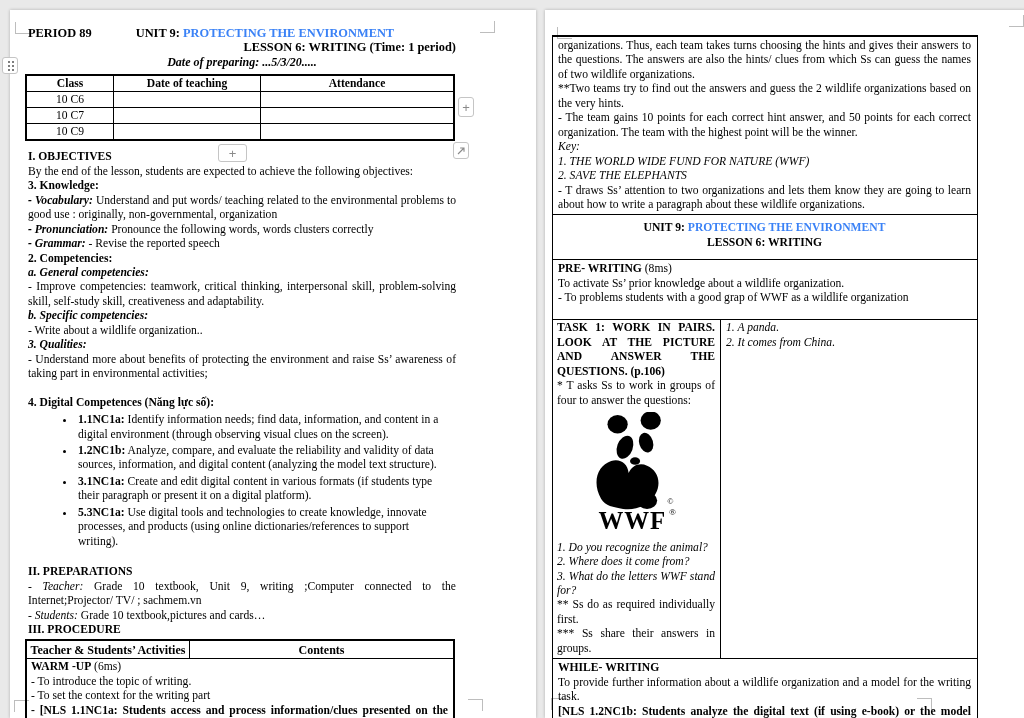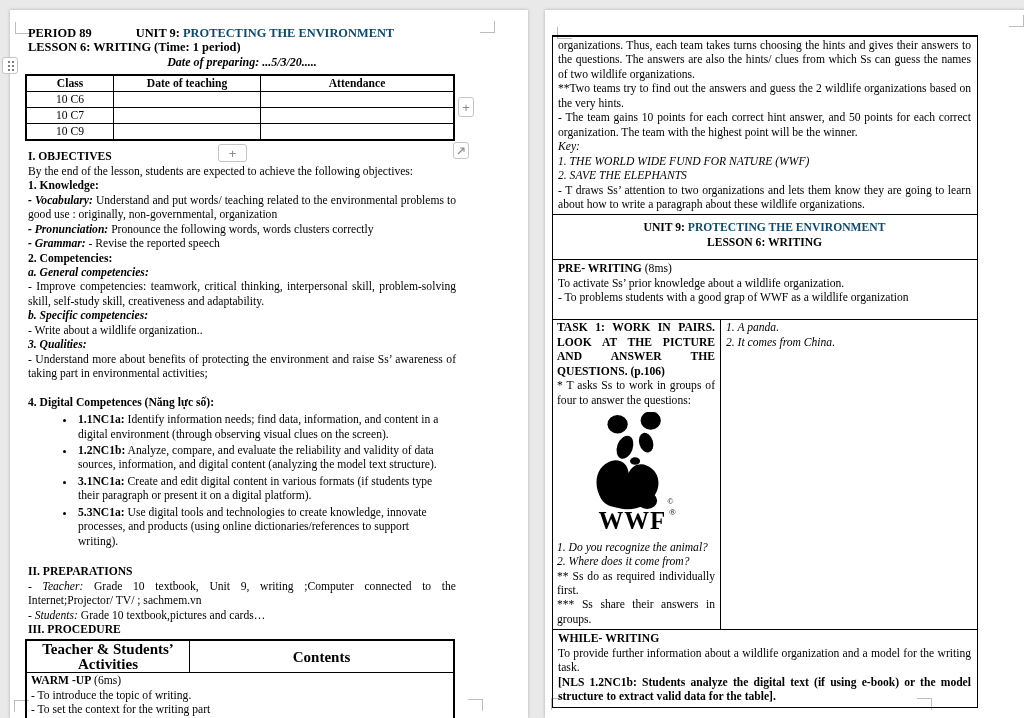--- a/index.html
+++ b/index.html
@@ -1,53 +1,53 @@
 <!DOCTYPE html>
 <html><head>
 <meta charset="utf-8">
 <style>
   html,body{margin:0;padding:0;background:#d8d8d8;}
   .screen{position:relative;width:1024px;height:718px;background:#e9e9e9;overflow:hidden;
           font-family:"Liberation Serif","DejaVu Serif",serif;color:#000;}
   .page{position:absolute;top:10px;height:708px;background:#fff;box-shadow:0 0 3px rgba(0,0,0,.25);}
-  .page-left{left:10px;width:518px;}
+  .page-left{left:10px;width:518px;padding-left:8px;}
   .page-right{left:545px;width:520px;}
 
   
   .mark{position:absolute;width:14px;height:11px;border:0 solid #bdbdbd;}
   .mark.tl{border-left-width:1px;border-bottom-width:1px;}
   .mark.tr{border-right-width:1px;border-bottom-width:1px;}
   .mark.bl{border-left-width:1px;border-top-width:1px;}
   .mark.br{border-right-width:1px;border-top-width:1px;}
 
   .p1c{position:absolute;left:18px;top:16px;width:428px;font-size:11.6px;line-height:14.45px;}
   .p2c{position:absolute;left:7px;top:25px;width:426px;font-size:11.6px;line-height:14.45px;}
   p{margin:0;}
   .j{text-align:justify;}
-  b.blue{color:#0c4a6e;}
+  b.blue{color:#3b82f6;}
   .doc-line1{display:flex;gap:44px;font-weight:bold;font-size:12.4px;}
-  .doc-line2{text-align:left;font-weight:bold;font-size:12.4px;}
+  .doc-line2{text-align:right;font-weight:bold;font-size:12.4px;}
   .doc-line3{text-align:center;font-weight:bold;font-style:italic;font-size:12px;}
 
   table{border-collapse:collapse;}
   .class-table{width:430px;margin:5px 0 0 -3px;border:2px solid #000;}
   .class-table th,.class-table td{border:1px solid #000;height:15px;padding:0 4px;font-size:11.6px;}
   .class-table th{font-weight:bold;text-align:center;}
   .class-table td.cls{text-align:center;}
   .col-class{width:83px;}.col-date{width:147px;}.col-att{width:196px;}
 
   .sec-title{font-weight:bold;margin-top:9px;}
   .sub-bold{font-weight:bold;}
   .sub-bi{font-weight:bold;font-style:italic;}
   ul.bullets{margin:3px 8px 0 48px;padding:0;}
   ul.bullets li{margin:0 0 2px 0;padding-left:2px;}
   .sp{height:14px;}
 
   .proc-table{width:430px;margin:2px 0 0 -3px;border:2px solid #000;}
-  .proc-table th{border:1px solid #000;font-weight:bold;text-align:center;height:15px;font-size:15px;}
+  .proc-table th{border:1px solid #000;font-weight:bold;text-align:center;height:15px;font-size:12px;}
   .proc-th1{width:160px;}
   .proc-table td{border:1px solid #000;vertical-align:top;padding:1px 5px 0 4px;}
   .warm-clip{height:84px;overflow:hidden;}
 
   
   .box{border:1px solid #000;margin-top:-1px;padding:2px 6px 2px 5px;}
   .box:first-child{margin-top:0;border-top-width:2px;}
   .contbox{min-height:168px;}
   .unitbox{min-height:36px;text-align:center;font-weight:bold;padding-top:6px;}
   .prebox{min-height:55px;}
@@ -111,21 +111,21 @@
         <tr>
           <td class="cls">10 C9</td>
           <td></td>
           <td></td>
         </tr>
       </tbody>
         </table>
 
       <p class="sec-title">I. OBJECTIVES</p>
       <p class="j">By the end of the lesson, students are expected to achieve the following objectives:</p>
-      <p class="sub-bold">1. Knowledge:</p>
+      <p class="sub-bold">3. Knowledge:</p>
       <p class="j"><b class="it">- Vocabulary:</b> <span>Understand and put words/ teaching related to the environmental problems to good use : originally, non-governmental, organization</span></p>
       <p class="j"><b class="it">- Pronunciation:</b> <span>Pronounce the following words, words clusters correctly</span></p>
       <p class="j"><b class="it">- Grammar:</b> <span>- Revise the reported speech</span></p>
       <p class="sub-bold">2. Competencies:</p>
       <p class="sub-bi">a. General competencies:</p>
       <p class="j">- Improve competencies: teamwork, critical thinking, interpersonal skill, problem-solving skill, self-study skill, creativeness and adaptability.</p>
       <p class="sub-bi">b. Specific competencies:</p>
       <p>- Write about a wildlife organization..</p>
       <p class="sub-bi">3. Qualities:</p>
       <p class="j">- Understand more about benefits of protecting the environment and raise Ss’ awareness of taking part in environmental activities;</p>
@@ -212,20 +212,21 @@
                 <ellipse cx="62" cy="96" rx="11" ry="9"></ellipse>
               </g>
               <text x="84" y="100" font-size="9" font-family="Liberation Serif, DejaVu Serif, serif">©</text>
               <text x="46" y="127" text-anchor="middle" font-size="27" font-weight="bold" letter-spacing="1" font-family="Liberation Serif, DejaVu Serif, serif">WWF</text>
               <text x="86" y="112" font-size="10" font-family="Liberation Serif, DejaVu Serif, serif">®</text>
             </svg>
           </div>
 
           <p class="it">1. Do you recognize the animal?</p>
           <p class="it">2. Where does it come from?</p>
+          <p class="it j">3. What do the letters  WWF stand for?</p>
           <p class="j">** Ss do as required individually first.</p>
           <p class="j">*** Ss share their answers in groups.</p>
         </div>
         <div class="cell-r">
           <p class="it">1. A panda.</p>
           <p class="it">2. It comes from China.</p>
         </div>
       </div>
 
       <div class="box whilebox">

